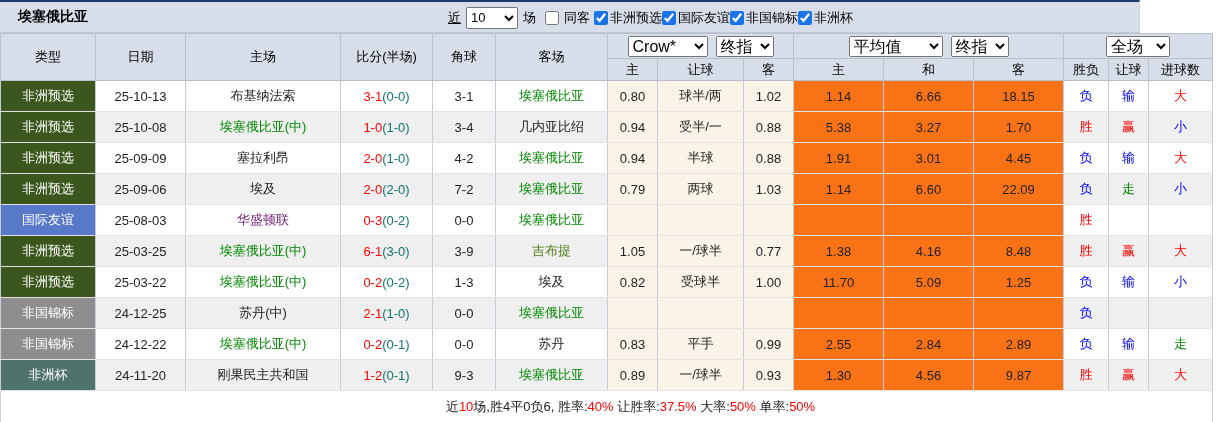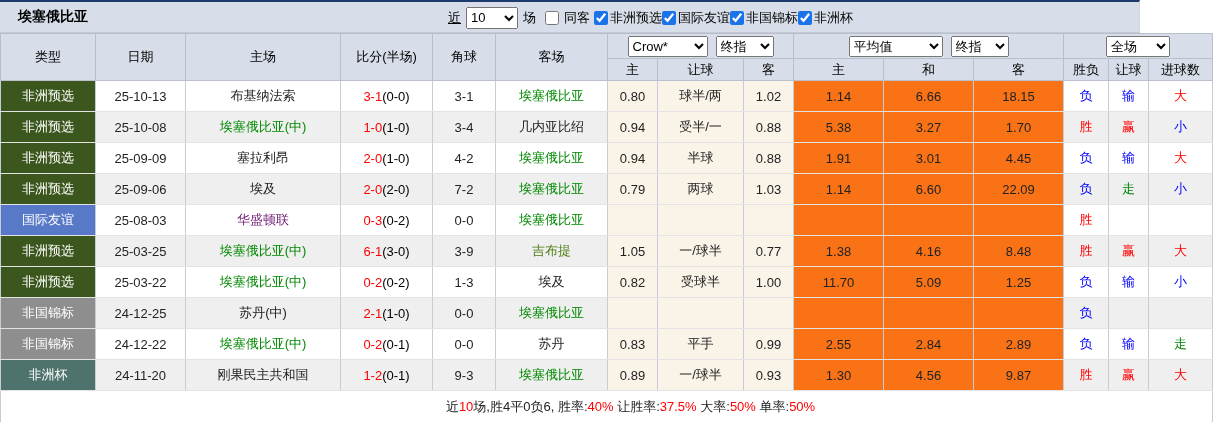--- a/index.html
+++ b/index.html
@@ -18,30 +18,30 @@
   .filter.first { margin-left:9px; }
   .filter.first input { margin-right:5px; }
   .filter.first span { margin-right:4px; }
 
   
   table { border-collapse:collapse; table-layout:fixed; width:1212px; font-size:13px; text-align:center; color:#222; }
   th { background:#d8dee9; font-weight:normal; border:1px solid #b9c0cc; padding:0; color:#000; }
   thead tr.group-row th { height:25px; }
   thead tr.sub-row th { height:22px; }
   .grp { display:flex; justify-content:center; align-items:center; gap:8px; }
-  .grp select { font-size:13px; height:21px; }
+  .grp select { font-size:16px; height:21px; }
   .sel-crow { width:80px; } .sel-end { width:58px; } .sel-avg { width:94px; } .sel-full { width:64px; }
 
   td { border:1px solid; border-color:#e3e3e3 #c6ccd7; padding:0; height:31px; background:#fff; }
   tr.alt td { background:#efefef; }
   tr td.col-let { background:#faf4e8; }
   tr td.col-odds { background:#f97316; }
   td.type { color:#fff; }
   .ft { color:#ff0000; }
-  .ht { color:#000000; }
+  .ht { color:#0f766e; }
 
   tfoot td { height:33px; background:#fff; border-color:#c0c0c0 #c6ccd7; font-size:13px;padding-left:48px; }
   .seg { white-space:pre; }
 </style>
 </head>
 <body>
 
 <div class="widget">
 
   <div class="topbar">

